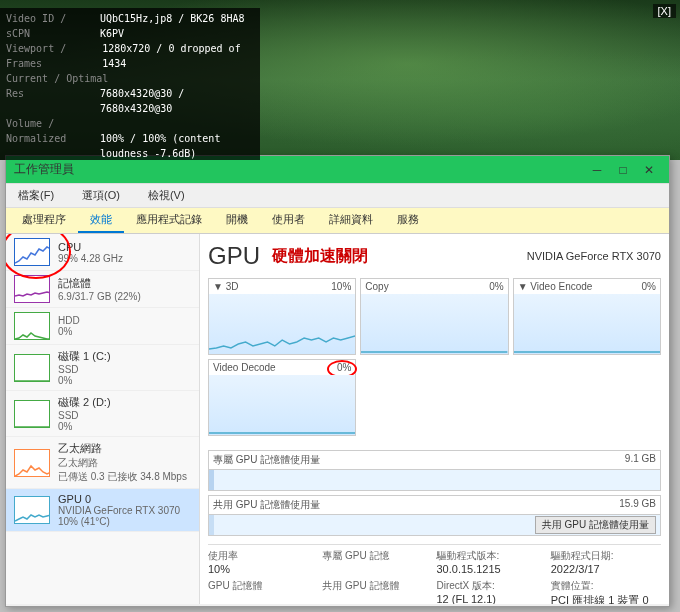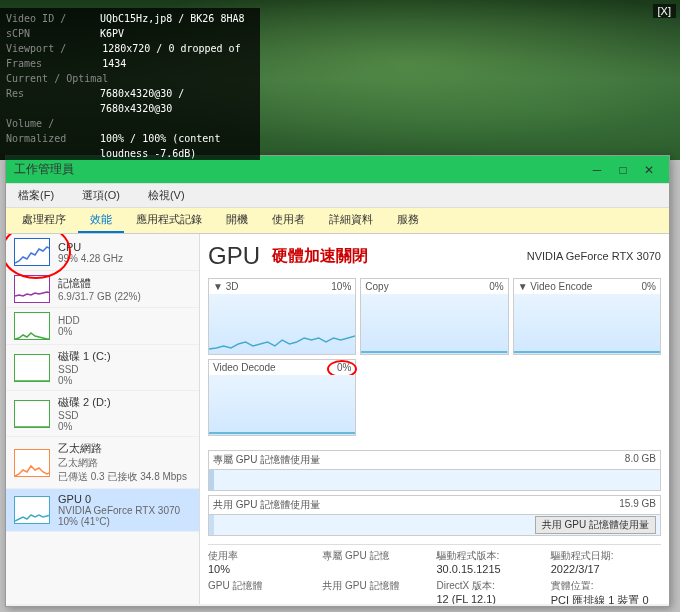--- a/index.html
+++ b/index.html
@@ -540,21 +540,21 @@
               <polyline points="0,58 50,58 100,58 150,58 200,58" fill="none" stroke="#44aacc" stroke-width="1.5"></polyline>
             </svg>
           </div>
         </div>
 
       </div>
 
       <div class="mem-section">
         <div class="mem-label-row">
           <span>專屬 GPU 記憶體使用量</span>
-          <span>8.0 GB</span>
+          <span>9.1 GB</span>
         </div>
         <div class="mem-bar-container">
           <div class="mem-bar-fill" style="width:1%;"></div>
         </div>
       </div>
 
       <div class="mem-section">
         <div class="mem-label-row">
           <span>共用 GPU 記憶體使用量</span>
           <span>15.9 GB</span>

